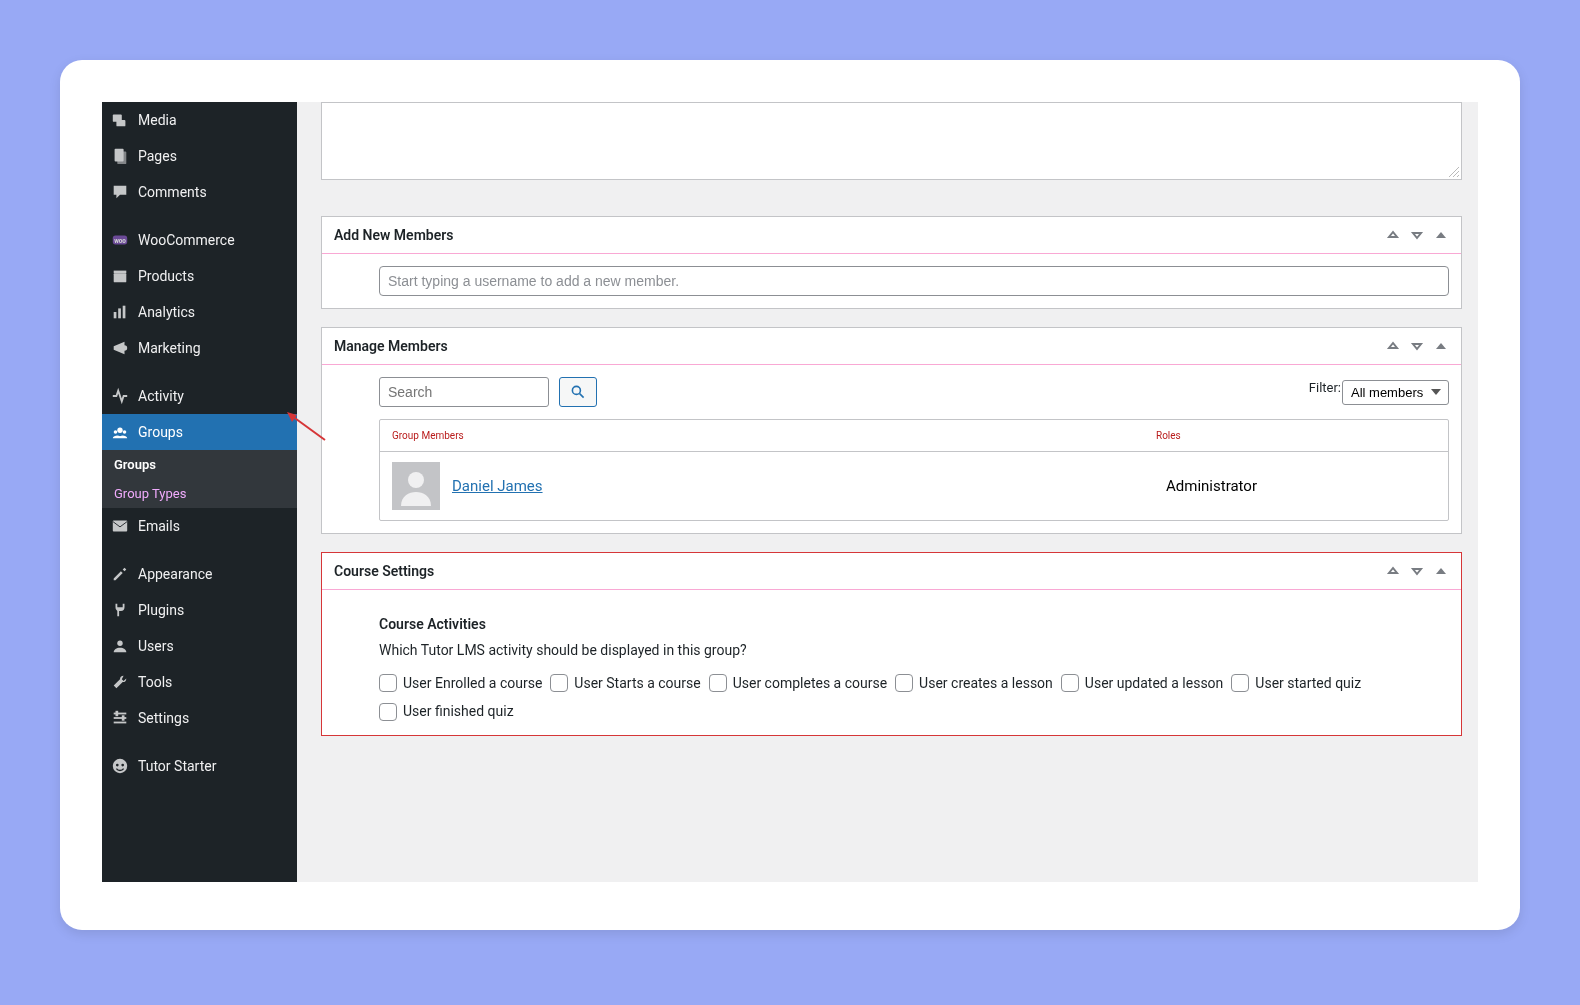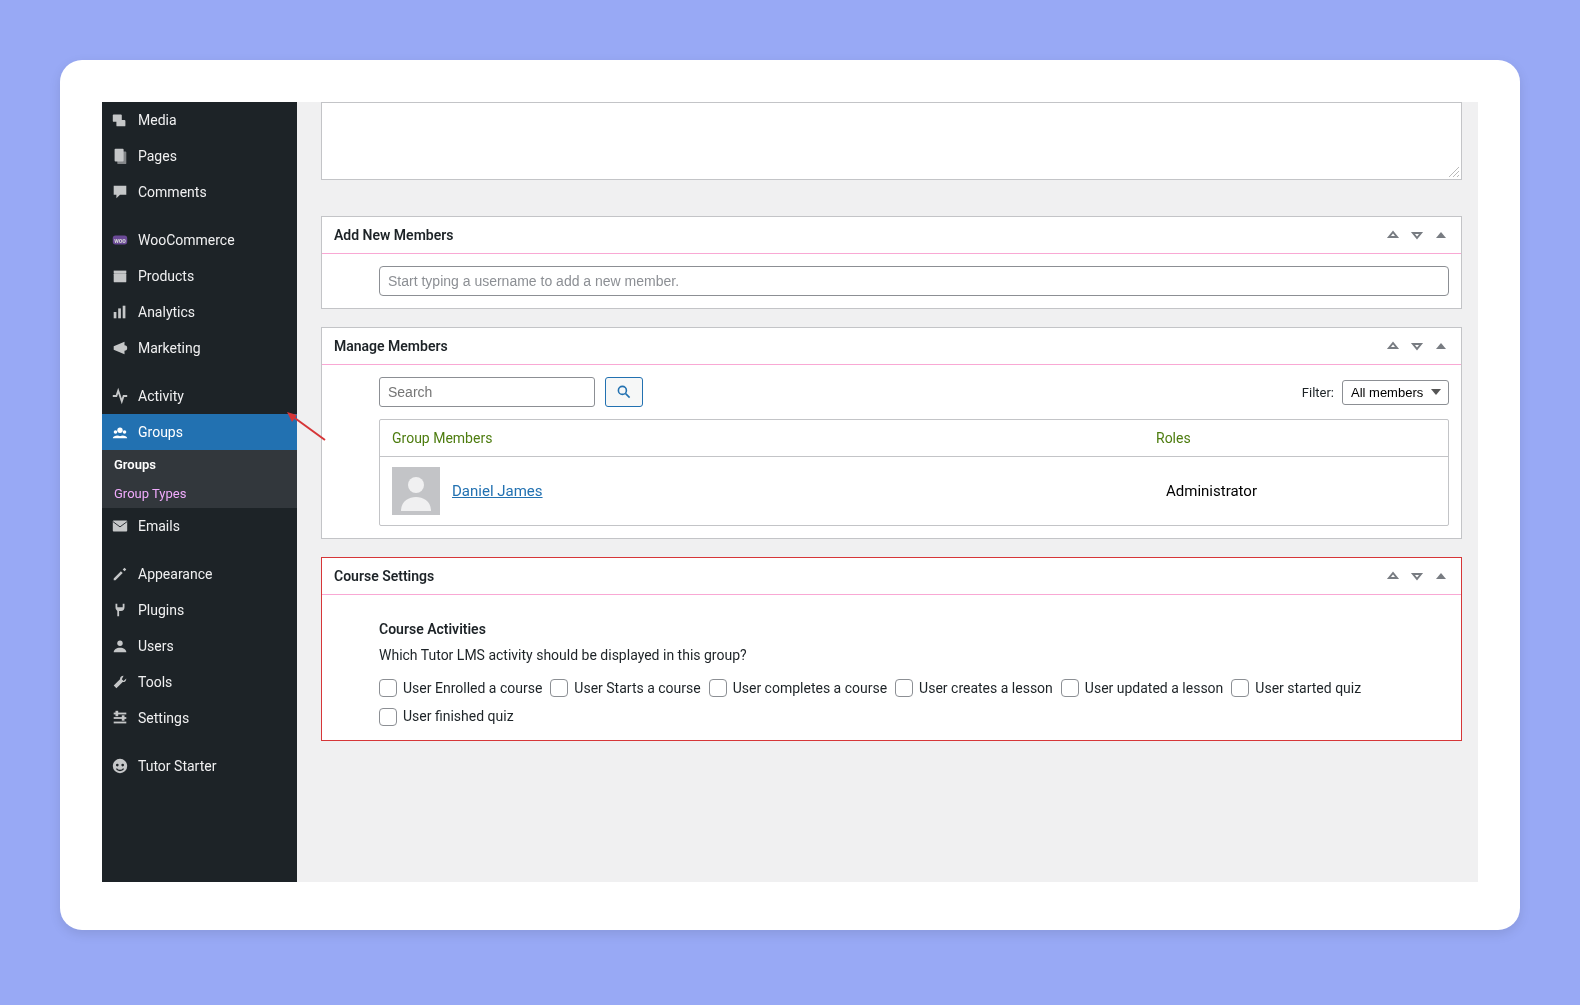--- a/index.html
+++ b/index.html
@@ -29,29 +29,29 @@
   .metabox-head { padding: 10px 12px; border-bottom: 1px solid #f9a8d4; font-weight: 600; font-size: 14px; display: flex; align-items: center; justify-content: space-between; color: #1d2327; }
   .metabox-head .controls { display: flex; align-items: center; gap: 8px; }
   .metabox-body { padding: 12px; margin-left: 45px; }
   .ctrl { width: 16px; height: 16px; display: flex; align-items: center; justify-content: center; color: #787c82; cursor: pointer; }
 
   .text-in { width: 100%; border: 1px solid #8c8f94; border-radius: 4px; padding: 6px 8px; font-size: 14px; color: #2c3338; }
   .text-in::placeholder { color: #8c8f94; }
 
   .mm-row1 { display: flex; align-items: center; justify-content: space-between; padding: 0 0 12px 0; }
   .mm-search { display: flex; gap: 10px; }
-  .mm-search input { width: 216px; border: 1px solid #8c8f94; border-radius: 3px; padding: 4px 8px; font-size: 14px; }
+  .mm-search input { width: 170px; border: 1px solid #8c8f94; border-radius: 3px; padding: 4px 8px; font-size: 14px; }
   .mm-search-btn { border: 1px solid #2271b1; background: #f6f7f7; color: #2271b1; border-radius: 3px; width: 38px; height: 30px; display: flex; align-items: center; justify-content: center; cursor: pointer; }
-  .mm-filter { display: flex; align-items: center; gap: 8px; font-size: 13px; color: #1d2327; }
+  .mm-filter { display: flex; gap: 1px; font-size: 13px; color: #1d2327; }
   .mm-filter select { border: 1px solid #8c8f94; border-radius: 3px; padding: 4px 24px 4px 8px; font-size: 13px; background: #fff; appearance: none; -webkit-appearance: none; }
   .mm-filter .sel-wrap { position: relative; }
   .mm-filter .sel-wrap::after { content: ""; position: absolute; right: 8px; top: 50%; transform: translateY(-3px); border-left: 5px solid transparent; border-right: 5px solid transparent; border-top: 6px solid #555; pointer-events: none; }
 
   .mm-table { border: 1px solid #c3c4c7; border-radius: 2px; overflow: hidden; }
-  .mm-thead { display: flex; padding: 10px 12px; border-bottom: 1px solid #c3c4c7; font-size: 14px; font-weight: 400; color: #4d7c0f; }
+  .mm-thead { display: flex; padding: 10px 12px; border-bottom: 1px solid #c3c4c7; font-size: 10px; font-weight: 400; color: #b91c1c; }
   .mm-thead .c1 { flex: 1; }
   .mm-thead .c2 { width: 280px; }
   .mm-row { display: flex; align-items: center; padding: 10px 12px; font-size: 15px; justify-content: flex-end; }
   .mm-row .avatar { width: 48px; height: 48px; background: #c3c4c7; margin-right: 12px; display: flex; align-items: center; justify-content: center; color: #f0f0f1; }
   .mm-row .name { color: #2271b1; }
   .mm-row .c1 { flex: 1; display: flex; align-items: center; }
   .mm-row .c2 { width: 270px; }
 
   .cs-box.highlight { outline: 1px solid #d63638; outline-offset: -1px; }
   .cs-sub { font-weight: 600; font-size: 14px; color: #1d2327; padding: 14px 0 10px; }

